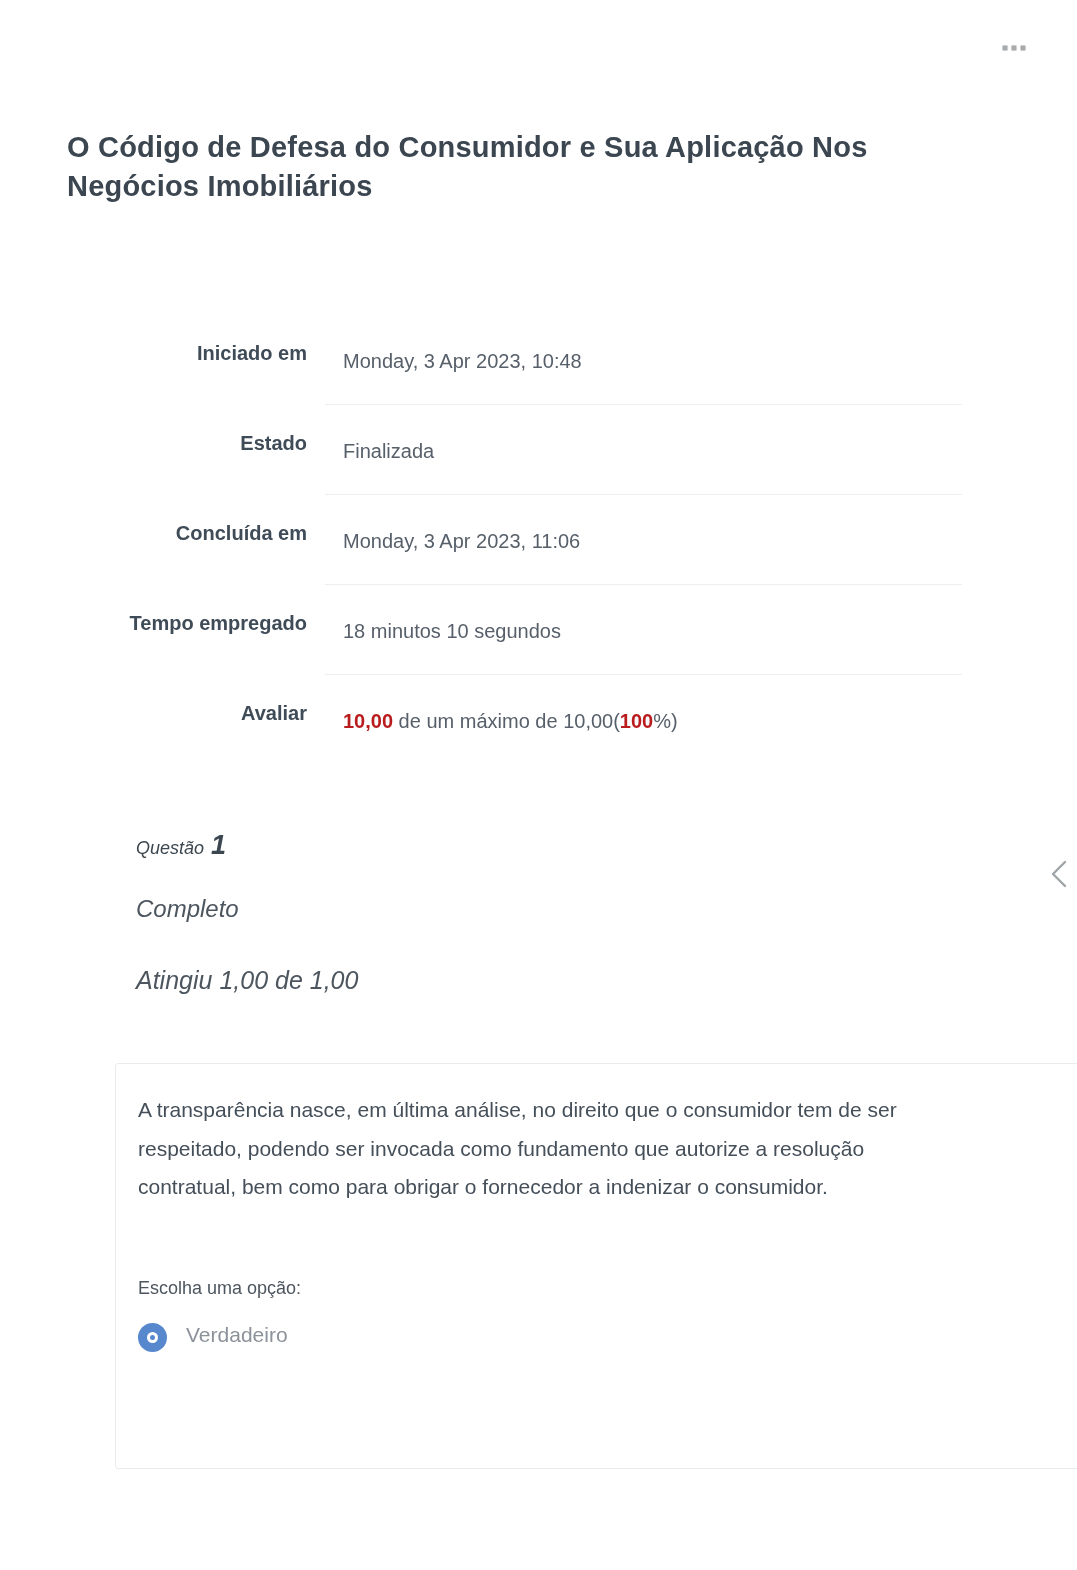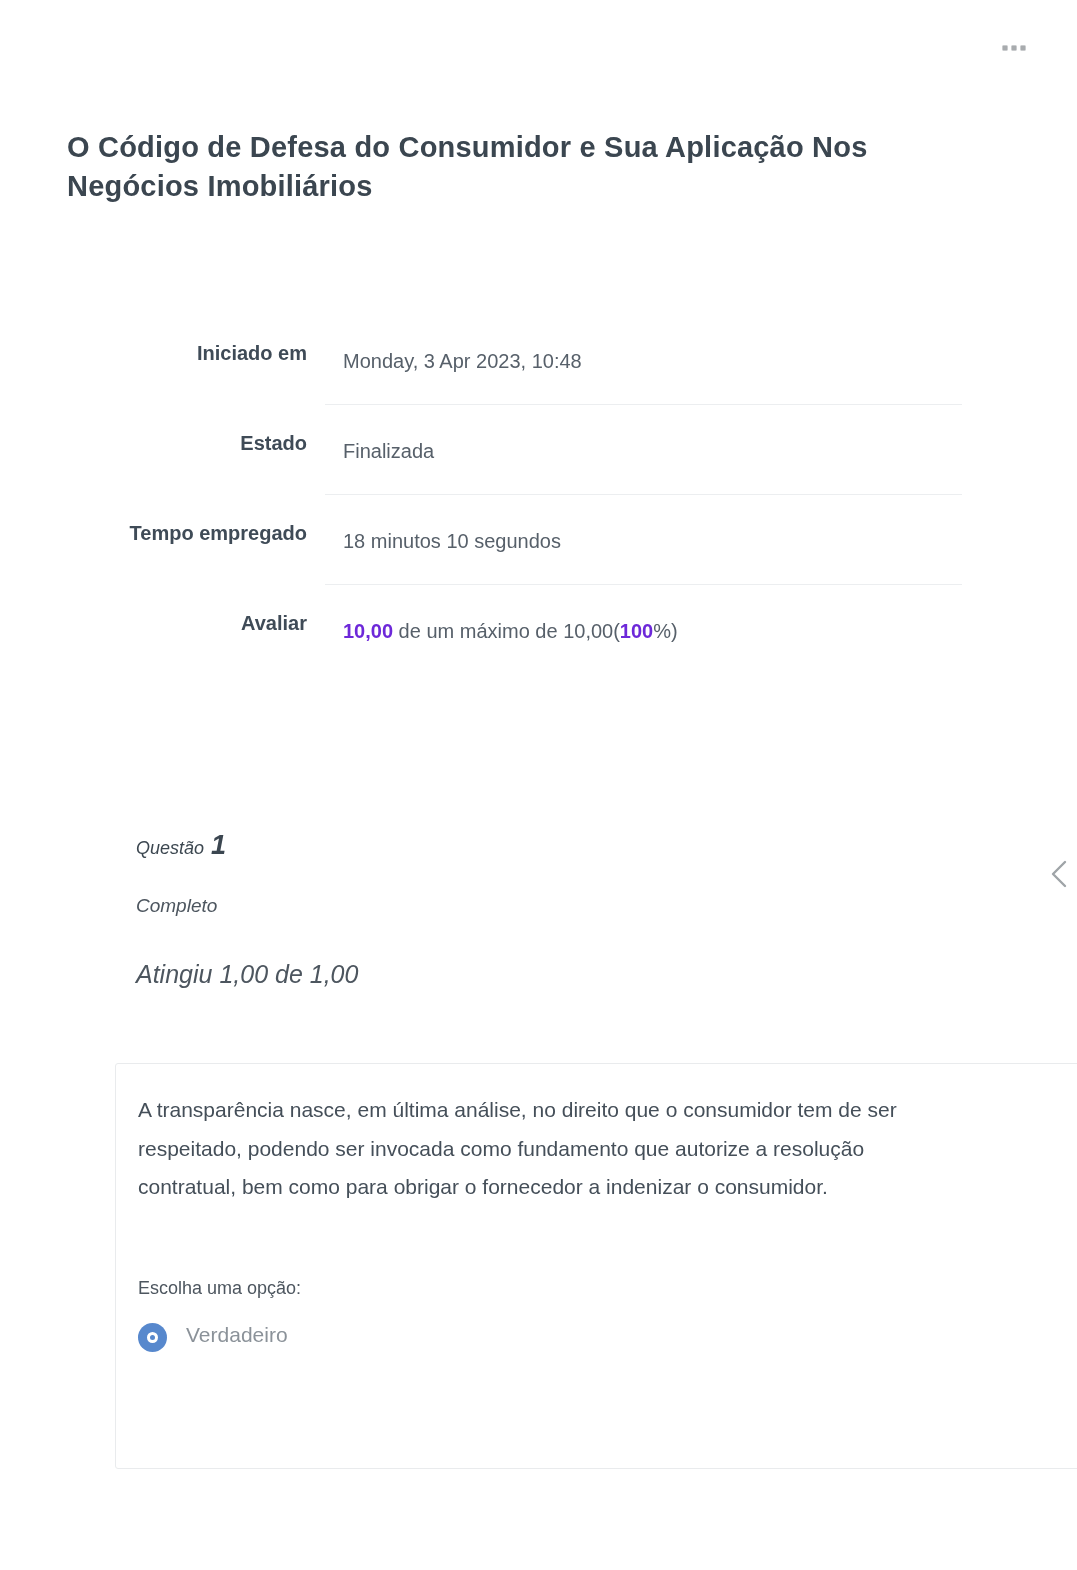--- a/index.html
+++ b/index.html
@@ -18,27 +18,27 @@
   .breadcrumb .sep { margin:0 7px; color:#8b9299; }
 
   
   .summary { position:absolute; left:67px; top:315px; width:895px; }
   .srow { display:flex; min-height:90px; }
   .srow .slabel { width:240px; text-align:right; font-weight:bold; font-size:20px;
     line-height:32px; color:#3f4b57; padding-top:22px; }
   .srow .svalue { flex:1; margin-left:18px; padding:35px 0 0 18px; font-size:20px;
     color:#57606a; }
   .srow .svalue.divider { border-bottom:1px solid #eceef0; }
-  .svalue b { color:#6d28d9;margin-top:28px; }
+  .svalue b { color:#b91c1c;margin-top:28px; }
 
   
   .qinfo { position:absolute; left:136px; top:830px;font-style:italic; }
   .qheader { color:#3c4750; font-size:18px; }
   .qheader .qnum { font-size:27px; font-weight:bold; margin-left:7px; color:#3b4650; }
-  .qstate { margin-top:34px; font-size:19px; color:#4d565f; }
+  .qstate { margin-top:34px; font-size:24px; color:#4d565f; }
   .qgrade { margin-top:43px; font-size:25px; color:#4d565f;text-align:center; }
 
   
   .qbox { position:absolute; left:115px; top:1063px; width:1024px; height:406px;
     border:1px solid #e9ebed; border-radius:3px; background:#fff; padding:27px 22px; }
   .qtext { font-size:21px; line-height:38.5px; color:#454f59; width:800px; }
   .qprompt { margin-top:71px; font-size:18px; color:#4d565f; }
   .option { display:flex; align-items:flex-start; margin-top:24px; cursor:pointer; }
   .option + .option { margin-top:34px; }
   .radio { width:29px; height:29px; border-radius:50%; flex:0 0 auto; position:relative; }
@@ -70,20 +70,24 @@
 <div class="summary">
   <div class="srow">
     <div class="slabel">Iniciado em</div>
     <div class="svalue divider">Monday, 3 Apr 2023, 10:48</div>
   </div>
   <div class="srow">
     <div class="slabel">Estado</div>
     <div class="svalue divider">Finalizada</div>
   </div>
   <div class="srow">
+    <div class="slabel">Concluída em</div>
+    <div class="svalue divider">Monday, 3 Apr 2023, 11:06</div>
+  </div>
+  <div class="srow">
     <div class="slabel">Tempo empregado</div>
     <div class="svalue divider">18 minutos 10 segundos</div>
   </div>
   <div class="srow">
     <div class="slabel">Avaliar</div>
     <div class="svalue"><b>10,00</b><span> de um máximo de 10,00(</span><b>100</b><span>%)</span></div>
   </div>
 </div>
 
 <div class="qinfo">

